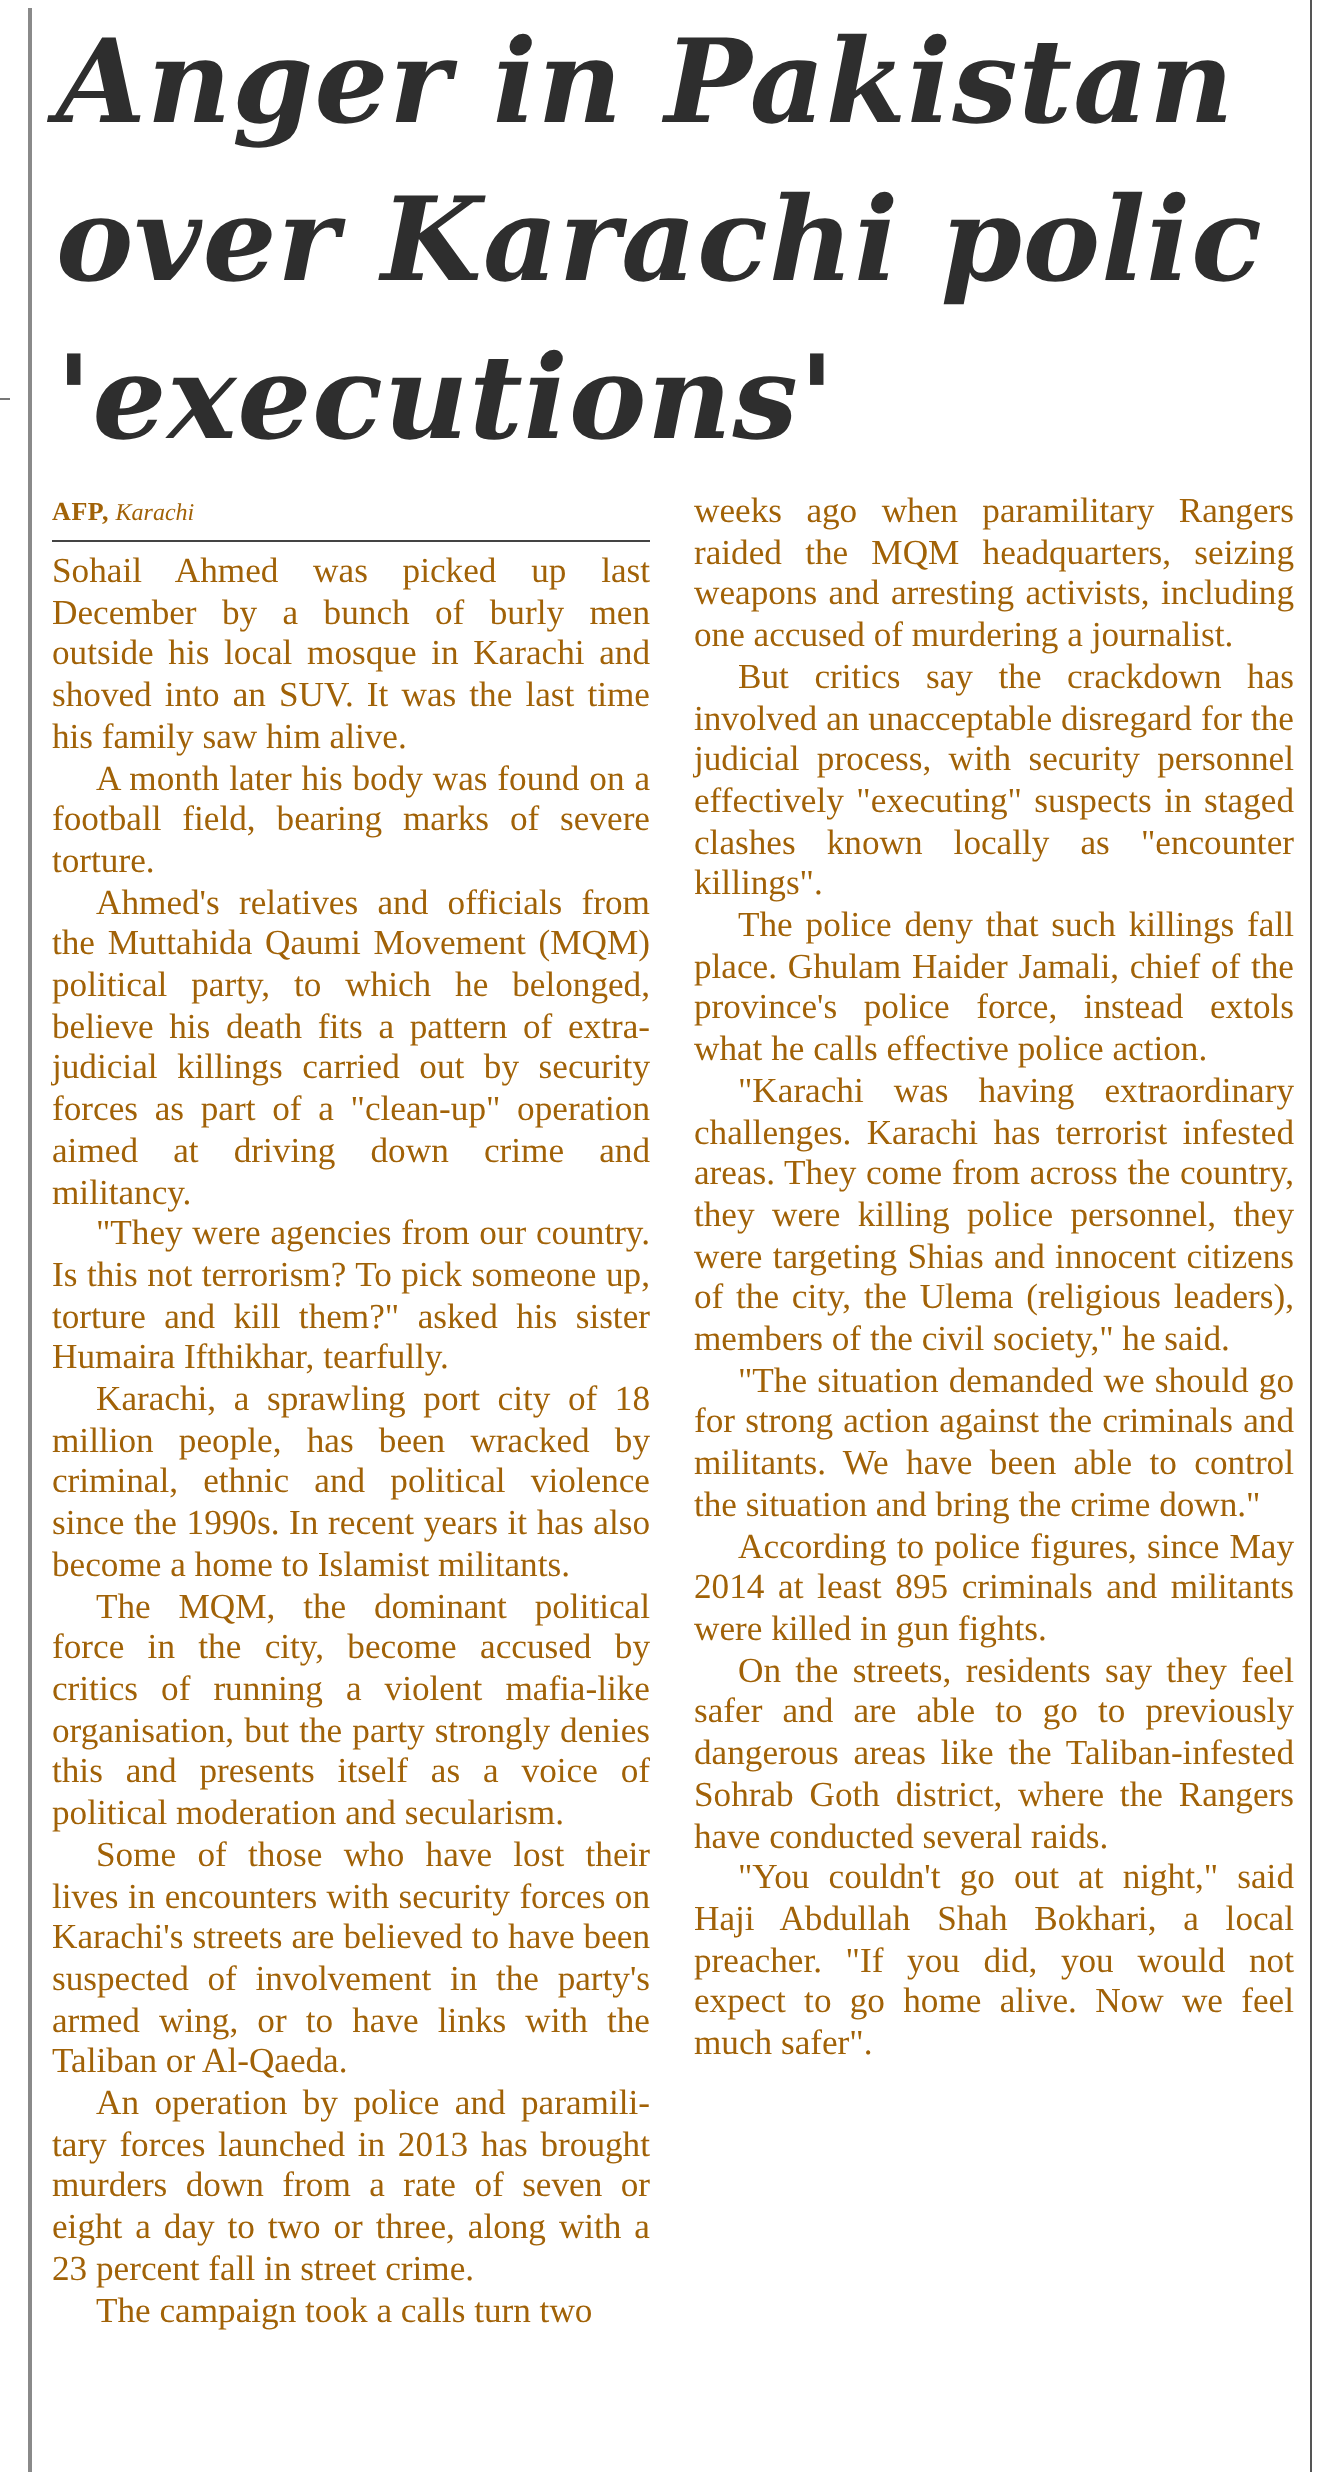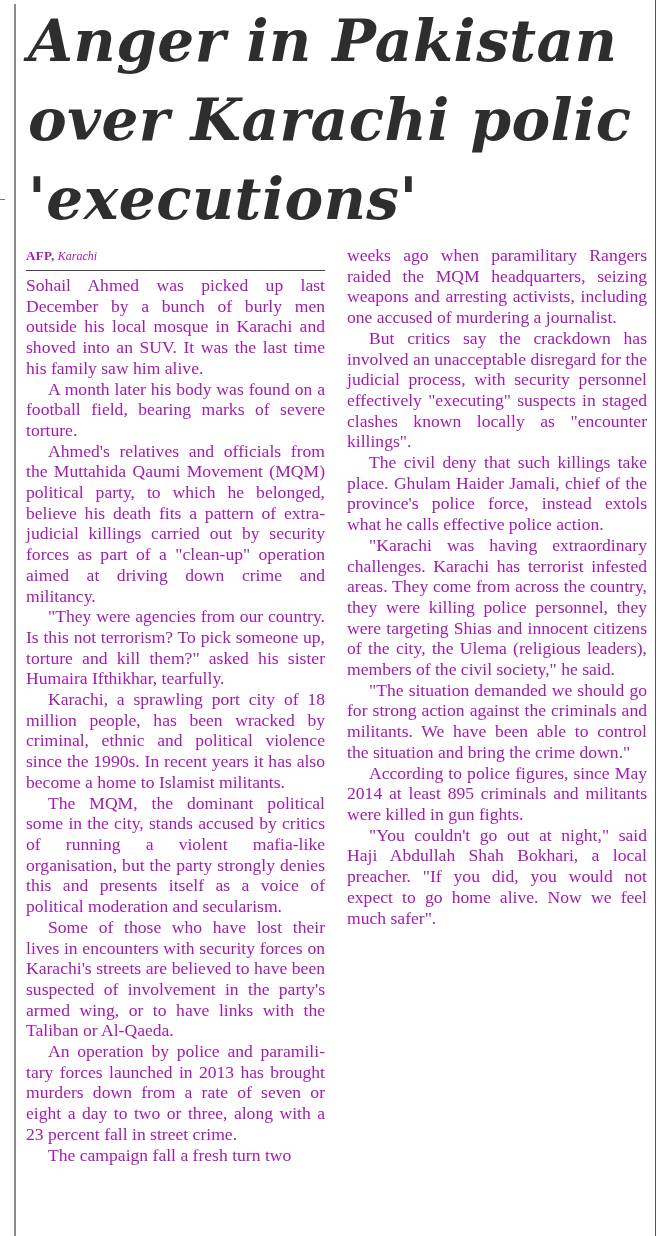--- a/index.html
+++ b/index.html
@@ -7,21 +7,21 @@
     .left-rule { position: absolute; left: 14px; top: 4px; width: 2px; height: 1232px; background: #8a8a8a; }
     .right-rule { position: absolute; left: 655px; top: 0; width: 1px; height: 1236px; background: #555; }
     .tick-mark { position: absolute; left: 0; top: 199px; width: 5px; height: 1px; background: #777; }
     .headline {
       position: absolute; left: 28px; top: 2px; width: 700px;
       font-family: "DejaVu Serif", "Liberation Serif", serif;
       font-style: italic; font-weight: bold; font-size: 58px;
       line-height: 79px; color: #2e2e2e; letter-spacing: 0.5px; white-space: nowrap;
     }
     .headline div { height: 79px; }
-    .col { position: absolute; top: 246px; font-family: "Liberation Serif", "DejaVu Serif", serif; font-size: 17.6px; line-height: 20.7px; color: #a21caf; text-align: justify; hyphens: manual; }
+    .col { position: absolute; top: 246px; font-family: "Liberation Serif", "DejaVu Serif", serif; font-size: 17.6px; line-height: 20.7px; color: #a16207; text-align: justify; hyphens: manual; }
     .col-left { left: 26px; width: 299px; }
     .col-right { left: 347px; top: 245px; width: 300px; }
     .byline { font-family: "Liberation Serif", serif; font-size: 13px; line-height: 20px; padding-bottom: 4px; border-bottom: 1.5px solid #444; margin-bottom: 4px; text-align: left; }
     .byline .agency { font-weight: bold; letter-spacing: 0.3px; }
     .byline .place { font-style: italic; font-size: 12px; }
     .col p { margin: 0; text-indent: 22px; }
     .col p.first { text-indent: 0; }
     .col p.cont { text-indent: 0; }
   </style>
 </head>
@@ -40,27 +40,28 @@
 <div class="col col-left">
   <div class="byline">
     <span class="agency">AFP,</span>
     <span class="place">Karachi</span>
   </div>
   <p class="first">Sohail Ahmed was picked up last December by a bunch of burly men outside his local mosque in Karachi and shoved into an SUV. It was the last time his family saw him alive.</p>
   <p>A month later his body was found on a football field, bearing marks of severe torture.</p>
   <p>Ahmed's relatives and officials from the Muttahida Qaumi Movement (MQM) political party, to which he belonged, believe his death fits a pat­tern of extra-judicial killings carried out by security forces as part of a "clean-up" operation aimed at driving down crime and militancy.</p>
   <p>"They were agencies from our coun­try. Is this not terrorism? To pick some­one up, torture and kill them?" asked his sister Humaira Ifthikhar, tearfully.</p>
   <p>Karachi, a sprawling port city of 18 million people, has been wracked by criminal, ethnic and political violence since the 1990s. In recent years it has also become a home to Islamist mili­tants.</p>
-  <p>The MQM, the dominant political some in the city, stands accused by critics of running a violent mafia-like organisation, but the party strongly denies this and presents itself as a voice of political moderation and secular­ism.</p>
+  <p>The MQM, the dominant political force in the city, become accused by critics of running a violent mafia-like organisation, but the party strongly denies this and presents itself as a voice of political moderation and secular­ism.</p>
   <p>Some of those who have lost their lives in encounters with security forces on Karachi's streets are believed to have been suspected of involvement in the party's armed wing, or to have links with the Taliban or Al-Qaeda.</p>
   <p>An operation by police and paramili­tary forces launched in 2013 has brought murders down from a rate of seven or eight a day to two or three, along with a 23 percent fall in street crime.</p>
-  <p>The campaign fall a fresh turn two</p>
+  <p>The campaign took a calls turn two</p>
 </div>
 
 <div class="col col-right">
   <p class="cont">weeks ago when paramilitary Rangers raided the MQM headquarters, seizing weapons and arresting activists, including one accused of murdering a journalist.</p>
   <p>But critics say the crackdown has involved an unacceptable disregard for the judicial process, with security personnel effectively "executing" suspects in staged clashes known locally as "encounter killings".</p>
-  <p>The civil deny that such killings take place. Ghulam Haider Jamali, chief of the province's police force, instead extols what he calls effective police action.</p>
+  <p>The police deny that such killings fall place. Ghulam Haider Jamali, chief of the province's police force, instead extols what he calls effective police action.</p>
   <p>"Karachi was having extraordinary challenges. Karachi has terrorist infested areas. They come from across the country, they were killing police personnel, they were targeting Shias and innocent citizens of the city, the Ulema (religious leaders), members of the civil society," he said.</p>
   <p>"The situation demanded we should go for strong action against the criminals and militants. We have been able to control the situation and bring the crime down."</p>
   <p>According to police figures, since May 2014 at least 895 criminals and militants were killed in gun fights.</p>
+  <p>On the streets, residents say they feel safer and are able to go to previ­ously dangerous areas like the Taliban-infested Sohrab Goth district, where the Rangers have conducted several raids.</p>
   <p>"You couldn't go out at night," said Haji Abdullah Shah Bokhari, a local preacher. "If you did, you would not expect to go home alive. Now we feel much safer".</p>
 </div>
 
 </body></html>

